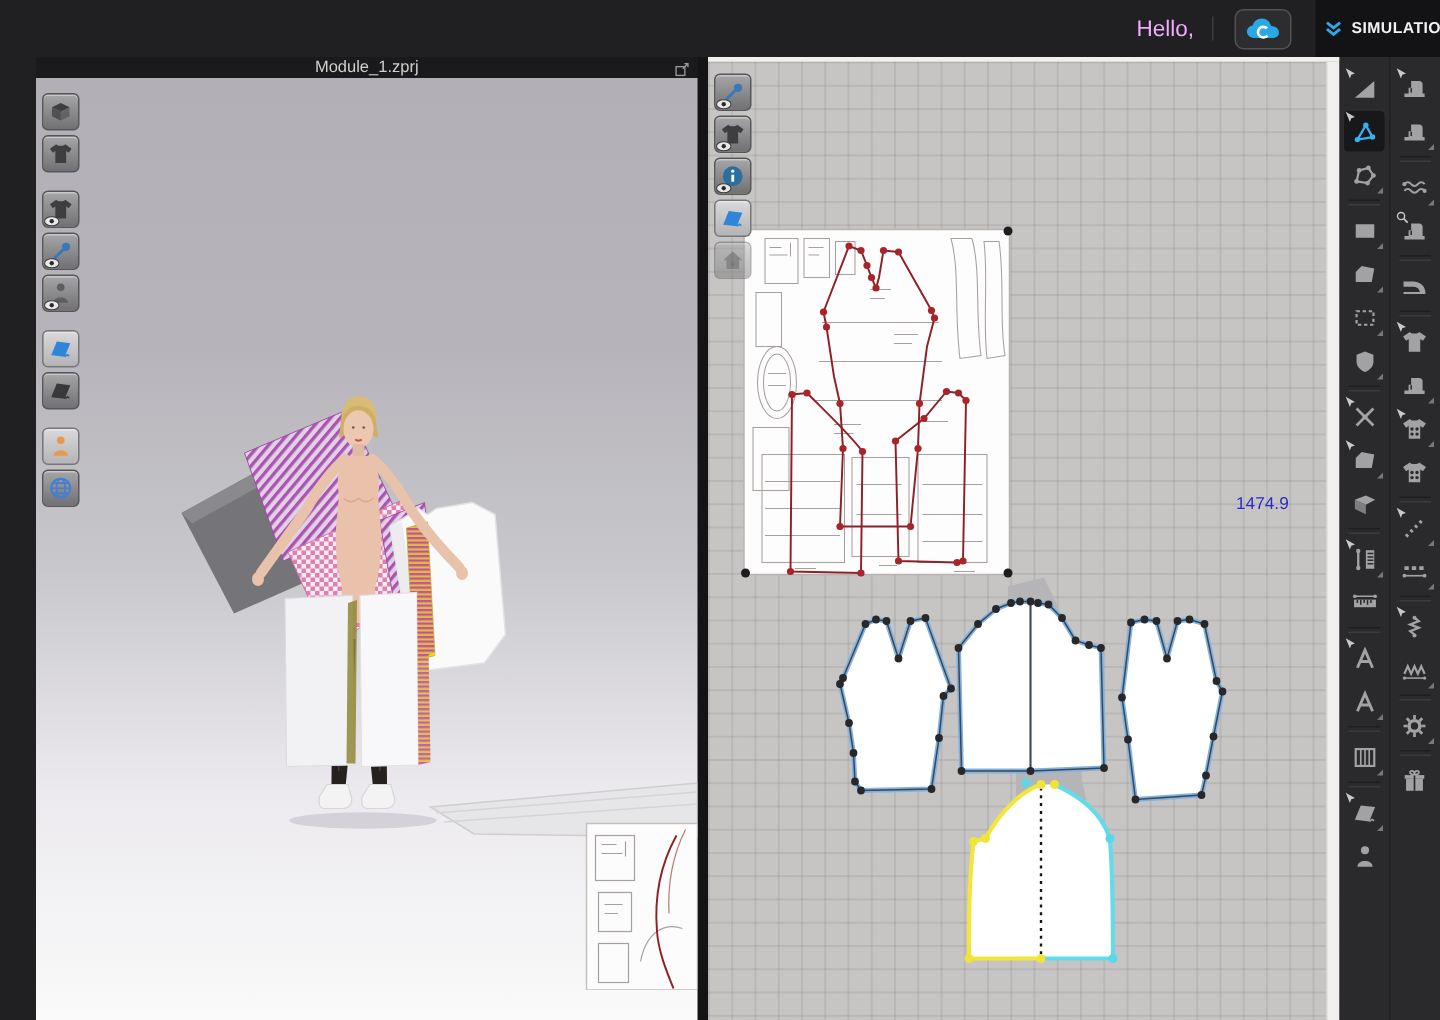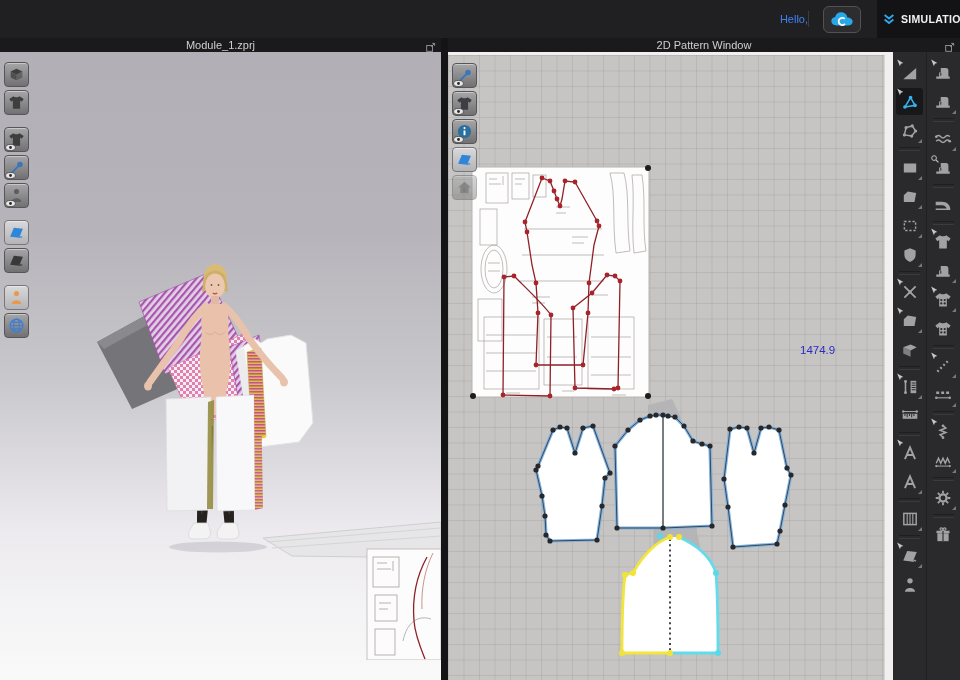--- a/index.html
+++ b/index.html
@@ -6,34 +6,34 @@
   html,body { width:960px; height:680px; overflow:hidden; background:#202022;
               font-family:"Liberation Sans", sans-serif; }
   .app { width:960px; height:680px; display:flex; flex-direction:column; position:relative; }
 
   
   .titlebar { height:20px; background:#39383a; position:relative; flex:0 0 auto; }
   .titlebar .title { position:absolute; left:355px; top:3px; transform:translateX(-50%);
                      color:#c9c8ca; font-size:12.5px; font-weight:bold; white-space:nowrap; }
   .topbar { height:38px; background:#202022; display:flex; align-items:center;
             justify-content:flex-end; flex:0 0 auto; }
-  .greeting { color:#3b82f6; font-size:11px; }
+  .greeting { color:#f0abfc; font-size:15px; margin-right:12px; }
   .vdiv { width:1px; height:16px; background:#3c3c3e; margin-right:14px; }
   .cloudbtn { width:38px; height:27px; background:#2d2d2f; border:1px solid #525254;
               border-radius:6px; margin-right:16px; display:flex; align-items:center;
               justify-content:center; cursor:pointer; }
   .cloudbtn svg { width:24px; height:16px; fill:#29a8e8; }
   .simbtn { height:38px; width:83px; background:#131315; border:none; display:flex;
             align-items:center; gap:5px; padding:0 5px; cursor:pointer; }
   .simbtn .chev { width:14px; height:14px; color:#2fa8e8; flex:0 0 auto; }
   .simbtn .chev svg { width:14px; height:14px; }
   .simlabel { color:#f2f2f2; font-size:10.5px; font-weight:bold; letter-spacing:.3px; }
 
   
-  .main { flex:1; display:flex; min-height:0; }
+  .main { flex:1; display:flex; min-height:0;padding-left:24px; }
   .panel { display:flex; flex-direction:column; min-height:0; }
   .p3d { width:441px; }
   .paneldiv { width:7px; background:#141416; }
   .p2d { flex:1; }
   .phead { height:14px; background:#1a1a1c; position:relative; flex:0 0 auto; }
   .phead .ptitle { position:absolute; left:50%; top:1px; transform:translateX(-50%);
                    color:#cfcfcf; font-size:11px; white-space:nowrap; }
   .popout { position:absolute; right:4px; top:1px; width:12px; height:12px; color:#9a9a9c; cursor:pointer; }
   .popout svg { width:11px; height:11px; }
 
@@ -428,26 +428,20 @@
                 <use href="#i-globe"></use>
               </svg>
             </button>
         </div>
       </div>
     </section>
 
     <div class="paneldiv"></div>
 
     <section class="panel p2d">
-      <div class="phead">
-        <span class="ptitle">2D Pattern Window</span>
-        <span class="popout"><svg viewBox="0 0 16 16">
-              <use href="#i-popout"></use>
-            </svg></span>
-      </div>
       <div class="p2dbody">
         <div class="grid2d">
           <svg class="scene2d" viewBox="0 0 436 605">
 
             <g fill="#b5b4b6">
               <polygon points="200,350 224,344 233,363 233,391 200,391"></polygon>
               <polygon points="205,452 243,448 252,492 248,530 206,530"></polygon>
             </g>
 
             <g>

